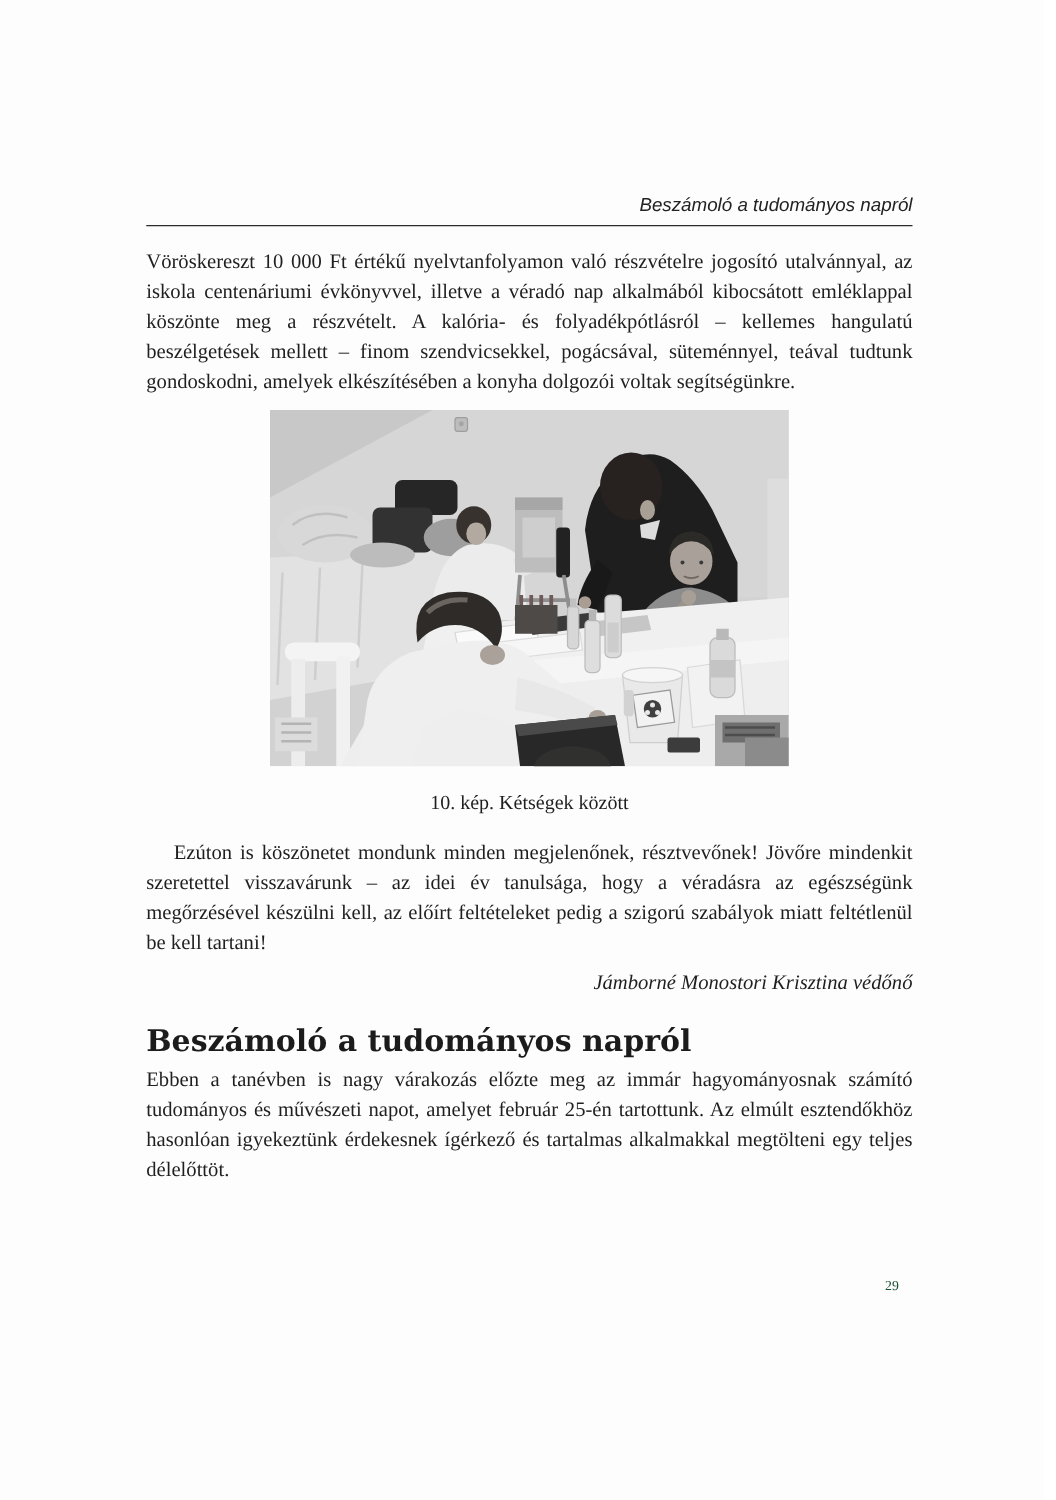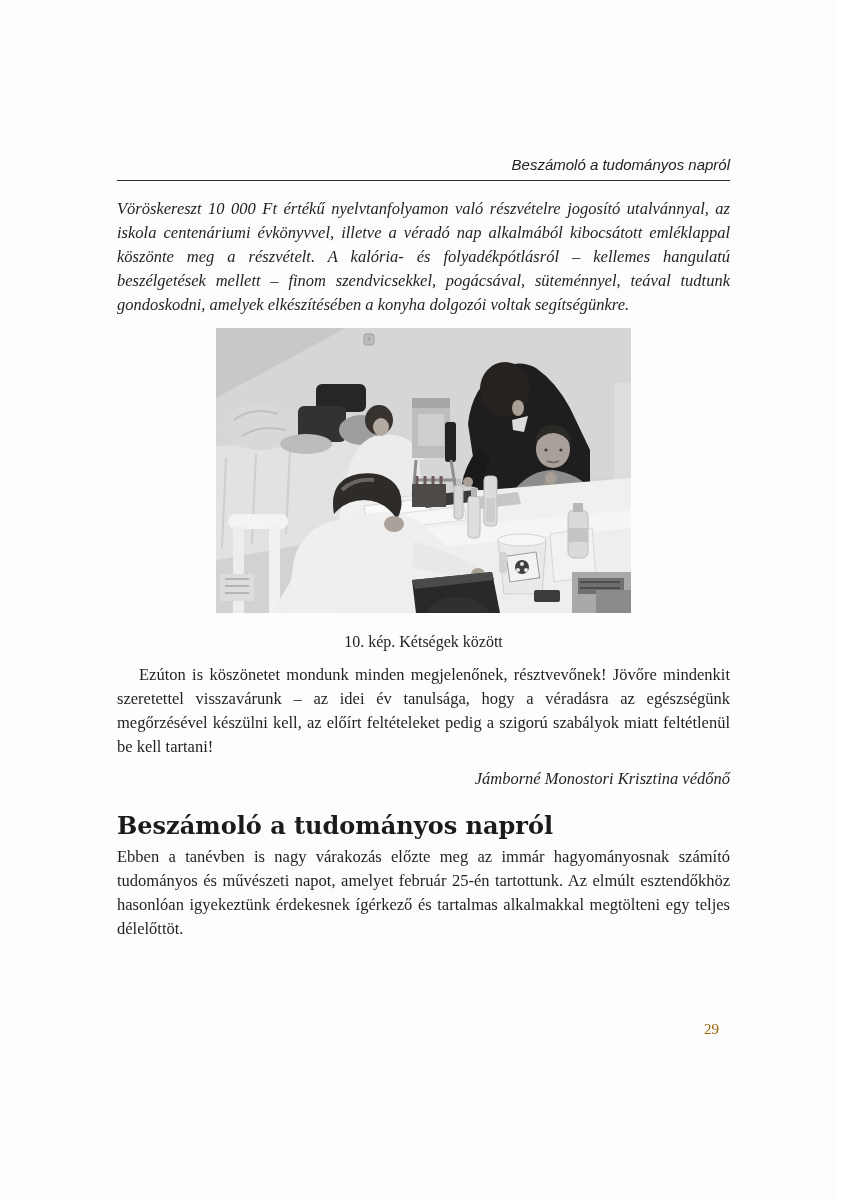--- a/index.html
+++ b/index.html
@@ -31,39 +31,39 @@
     line-height: 20px;
     color: #222222;
   }
   .para {
     margin: 0;
     font-size: 16.5px;
     line-height: 24px;
     text-align: justify;
     hyphens: auto;
   }
-  .para1 { margin-top: 16px; font-style: italic; }
+  .para1 { margin-top: 16px; }
   .figure-wrap {
     margin-top: 11px;
     text-align: center;
   }
   .photo-frame {
     display: inline-block;
     width: 415px;
     height: 285px;
     line-height: 0;
   }
   .figure-caption {
     margin-top: 15px;
     text-align: center;
     font-size: 16px;
     line-height: 20px;
     font-family: Liberation Serif, serif;
   }
-  .para2 { margin-top: 11px; text-indent: 22px; }
+  .para2 { margin-top: 17px; text-indent: 22px; }
   .signature {
     margin: 9px 0 0 0;
     text-align: right;
     font-style: italic;
     font-size: 16.5px;
     line-height: 21px;
     font-family: Liberation Serif, serif;
   }
   .section-heading {
     margin: 22px 0 0 0;
@@ -72,23 +72,23 @@
     font-size: 24px;
     line-height: 30px;
     color: #1b1b1b;
   }
   .para3 { margin-top: 4px; }
   .para4 { text-indent: 22px; }
   .page-number {
     position: absolute;
     right: 116px;
     top: 1018px;
-    font-size: 15px;
+    font-size: 11px;
     line-height: 22px;
-    color: #a16207;
+    color: #14532d;
   }
 </style>
 </head>
 <body>
 
 <div class="page">
   <div class="content">
 
     <div class="running-header">Beszámoló a tudományos napról</div>
 

